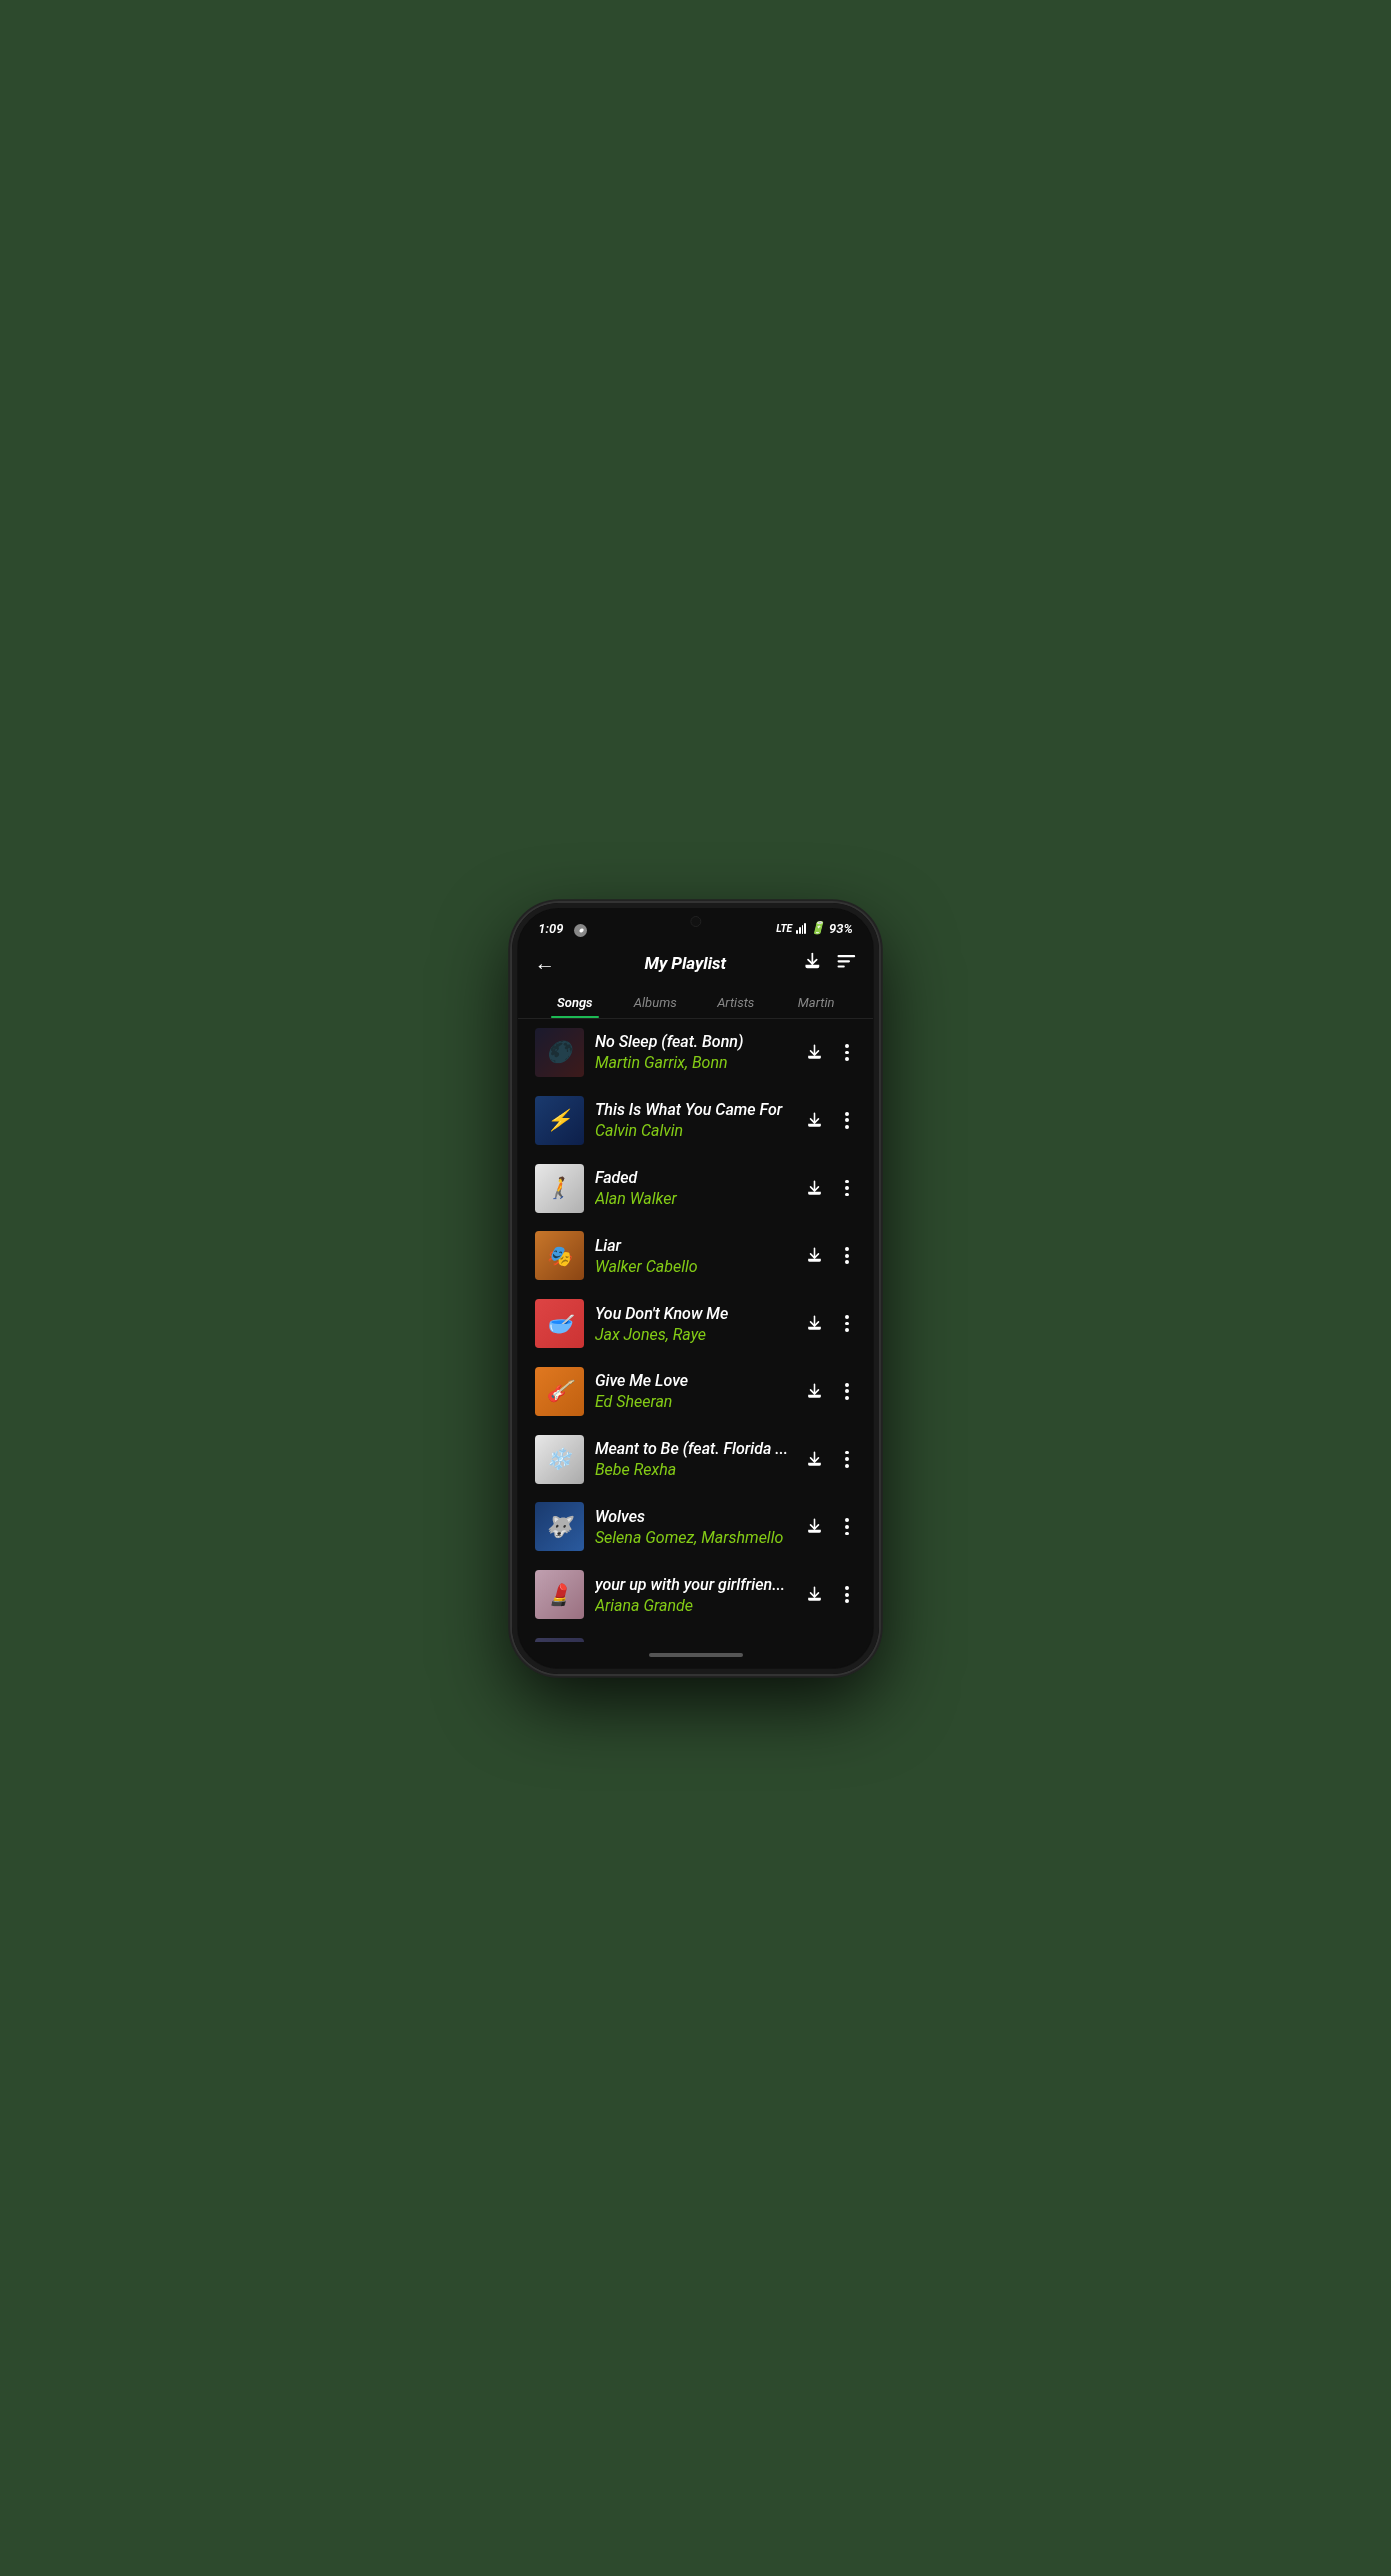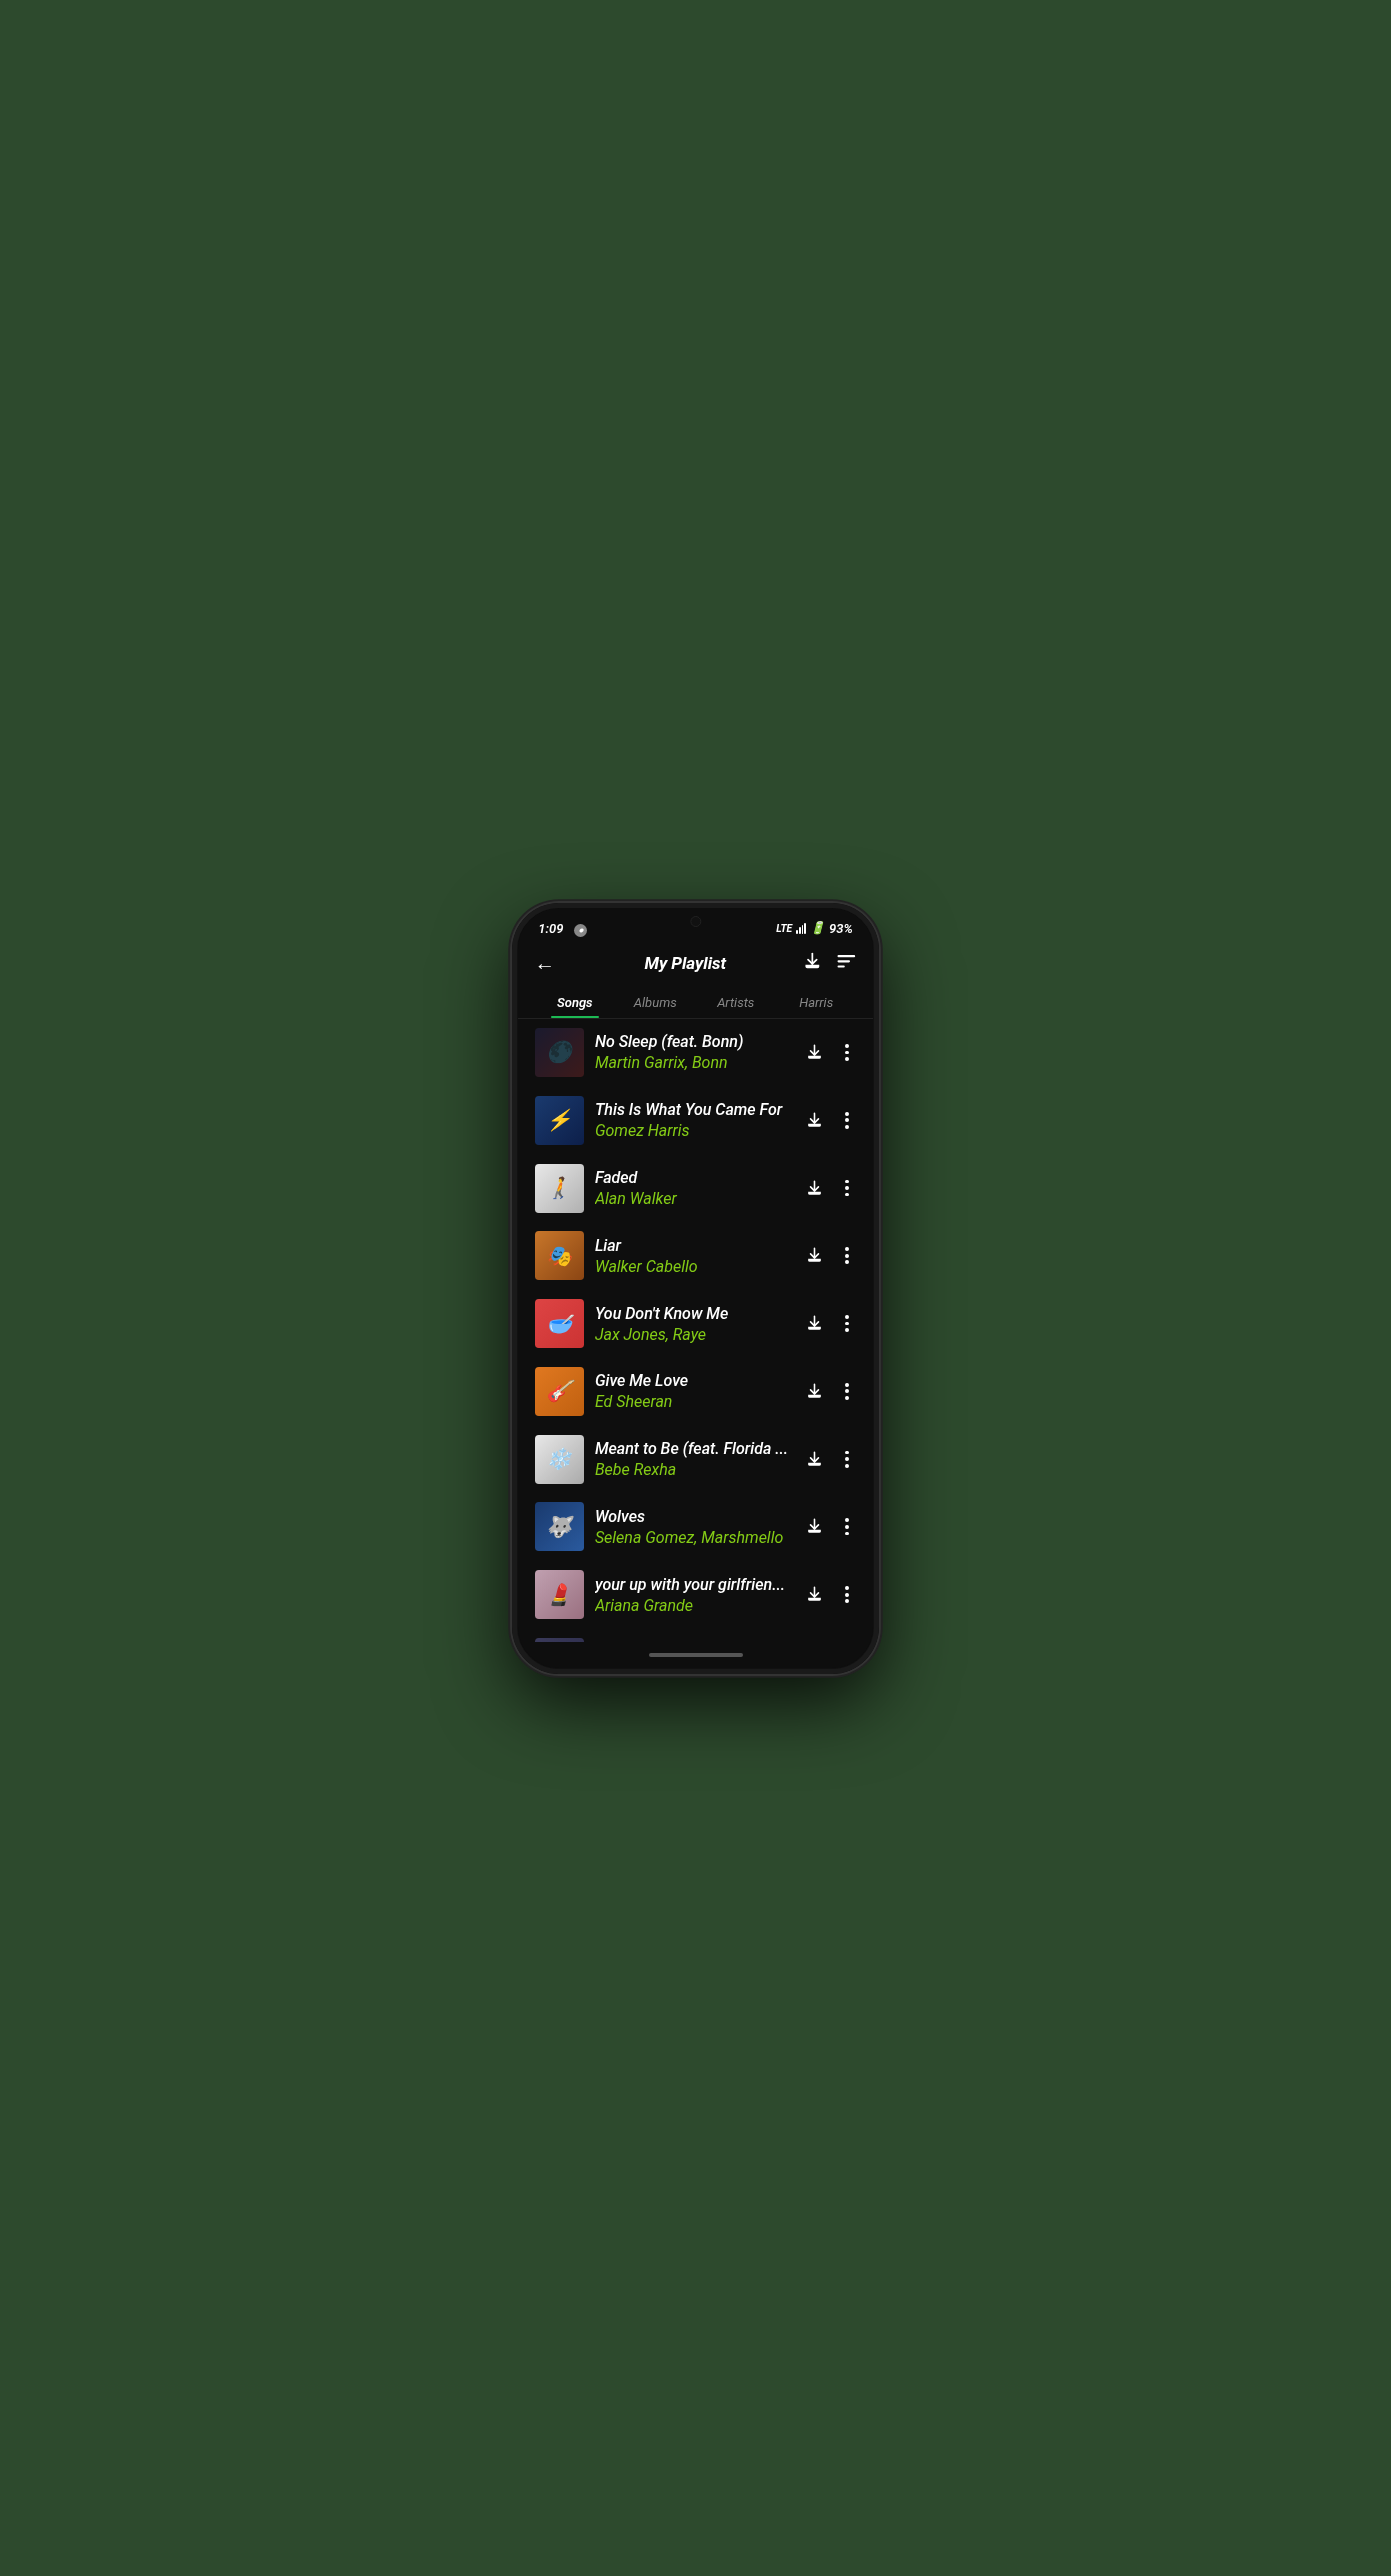--- a/index.html
+++ b/index.html
@@ -363,21 +363,21 @@
       <div class="tab active">
         <span>Songs</span>
       </div>
       <div class="tab">
         <span>Albums</span>
       </div>
       <div class="tab">
         <span>Artists</span>
       </div>
       <div class="tab">
-        <span>Harris</span>
+        <span>Martin</span>
       </div>
     </div>
 
     <div class="song-list" id="song-list">
     <div class="song-item">
     <div class="album-art art-no-sleep">
       <span style="font-size:20.7px">🌑</span>
     </div>
     <div class="song-info">
       <div class="song-title">No Sleep (feat. Bonn)</div>
@@ -397,21 +397,21 @@
         <span style="width:3.8px;height:3.8px;background:#fff;border-radius:50%;display:block;"></span>
       </span>
     </div>
   </div>
         <div class="song-item">
     <div class="album-art art-calvin">
       <span style="font-size:20.7px">⚡</span>
     </div>
     <div class="song-info">
       <div class="song-title">This Is What You Came For</div>
-      <div class="song-artist">Gomez Harris</div>
+      <div class="song-artist">Calvin Calvin</div>
     </div>
     <div class="song-actions">
       <span class="action-icon dl-icon">
         <svg width="19" height="19" viewBox="0 0 24 24" fill="white">
           <path d="M4 16v2a2 2 0 002 2h12a2 2 0 002-2v-2"></path>
           <polyline points="7,10 12,15 17,10" stroke="white" stroke-width="2" fill="none" stroke-linecap="round" stroke-linejoin="round"></polyline>
           <line x1="12" y1="3" x2="12" y2="15" stroke="white" stroke-width="2" stroke-linecap="round"></line>
         </svg>
       </span>
       <span class="dots-icon" style="font-size:20.7px; color:#fff; display:flex; flex-direction:column; gap:2.8px; align-items:center; justify-content:center; width:19px;">

